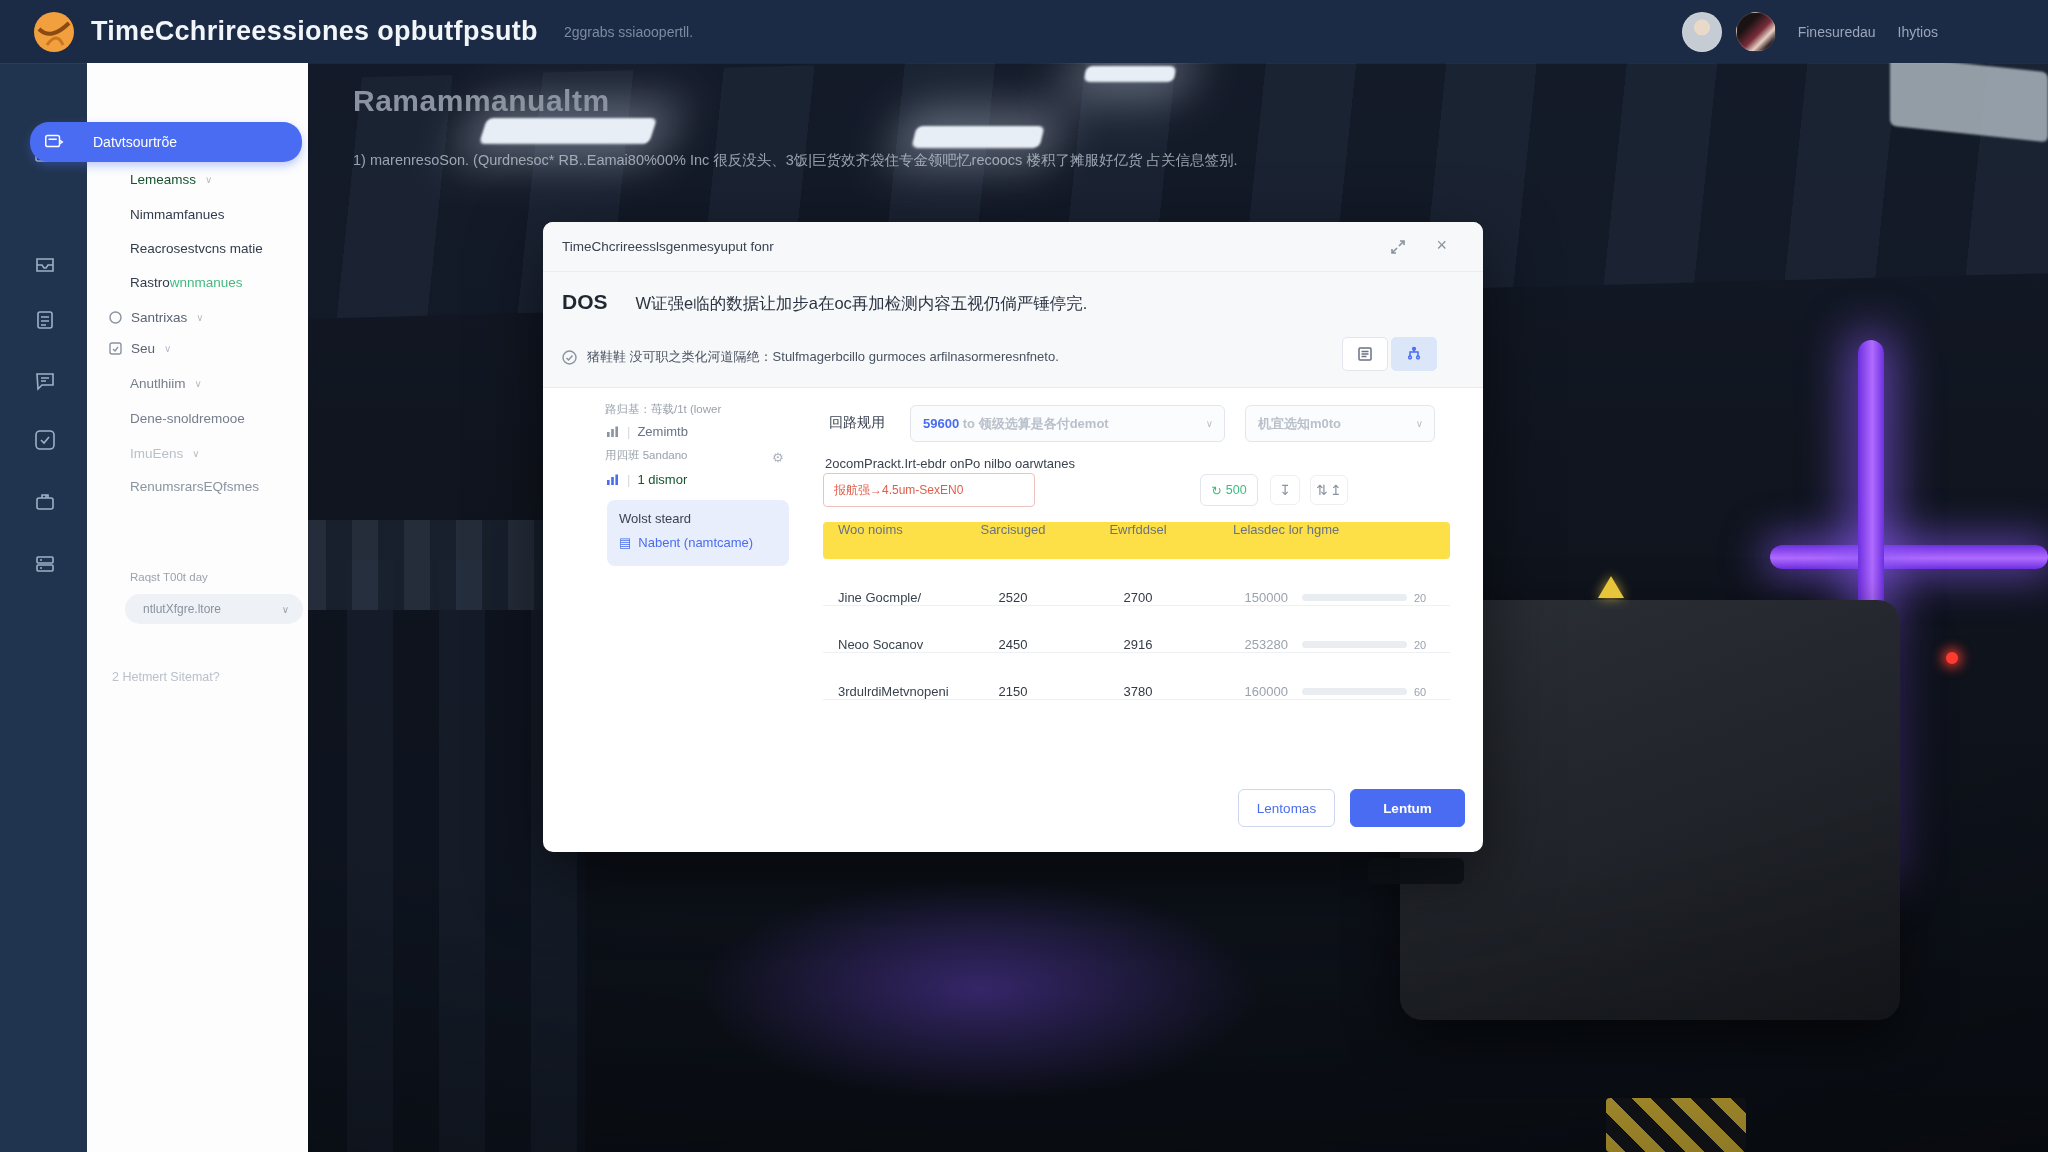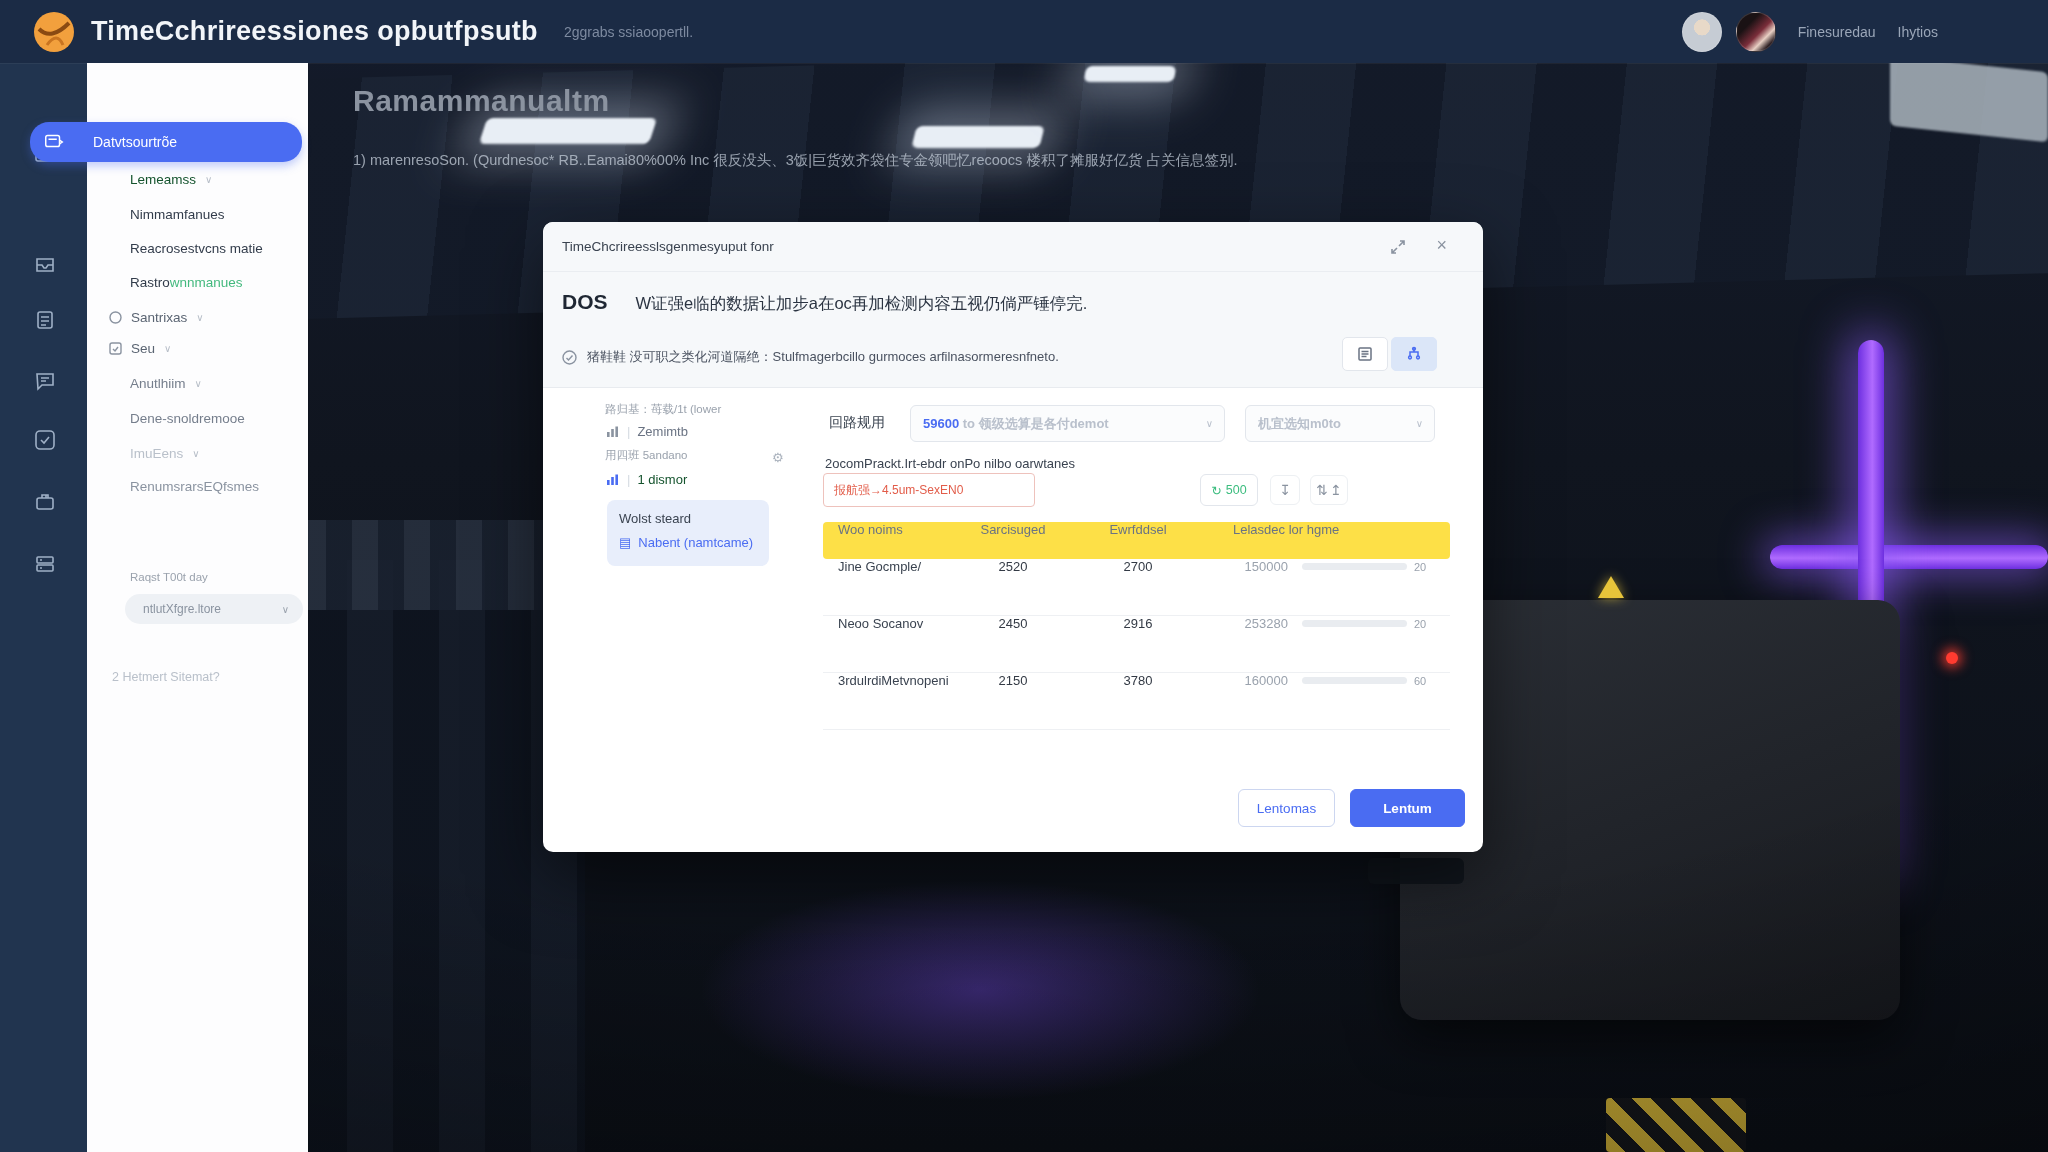--- a/index.html
+++ b/index.html
@@ -107,21 +107,21 @@
   .seg-btn.sel { background:#dbe6f8; border-color:#dbe6f8; color:#4a6cf2; }
   .seg-btn svg { width:16px; height:16px; stroke:currentColor; fill:none; stroke-width:1.5; }
 
   .m-left { position:absolute; left:60px; top:166px; width:200px; height:400px; }
   .g-label { position:absolute; left:2px; font-size:11.5px; color:#9aa2ad; white-space:nowrap; }
   .g-item { position:absolute; left:2px; display:flex; align-items:center; gap:7px; font-size:13px; color:#6a7383; }
   .g-item .ch-ic { width:15px; height:15px; color:#8a93a0; }
   .g-item .ch-ic svg { width:15px; height:15px; }
   .g-item .pipe { color:#d5dae1; }
   .gear { position:absolute; left:169px; top:62px; color:#aab2bd; font-size:13px; }
-  .m-card { position:absolute; left:4px; top:112px; width:162px; height:66px; background:#e8eefb; border-radius:8px; padding:11px 12px; }
+  .m-card { position:absolute; left:4px; top:112px; width:182px; height:66px; background:#e8eefb; border-radius:8px; padding:11px 12px; }
   .m-card .c-title { font-size:13px; color:#3a4350; }
   .m-card .c-link { margin-top:9px; display:flex; align-items:center; gap:7px; font-size:13px; color:#4a6cf2; cursor:pointer; }
   .m-card .c-link .doc { font-size:13px; }
 
   .m-right { position:absolute; left:280px; top:166px; width:642px; height:400px; }
   .f-row { position:absolute; left:0; top:17px; width:642px; height:37px; }
   .f-label { position:absolute; left:6px; top:9px; font-size:14px; color:#3a4350; }
   .f-select { position:absolute; top:0; height:37px; border:1px solid #e2e6ec; border-radius:6px; background:#fbfcfd;
     display:flex; align-items:center; font-size:13px; color:#b9c0cc; cursor:pointer; }
   .f-s1 { left:87px; width:315px; } .f-s2 { left:422px; width:190px; }
@@ -132,21 +132,21 @@
   .red-input { position:absolute; left:0; top:85px; width:212px; height:34px; border:1px solid #eec2bc; border-radius:4px;
     background:#fff; color:#e25c49; font-size:12px; padding:0 10px; font-family:"Liberation Sans",sans-serif; }
   .btn-500 { position:absolute; left:377px; top:86px; width:58px; height:32px; border:1px solid #e2e6ec; border-radius:6px;
     background:#fff; display:flex; align-items:center; justify-content:center; gap:4px; color:#3cbd7f; font-size:12.5px; cursor:pointer; }
   .ic-btn { position:absolute; top:87px; height:30px; border:1px solid #edf0f3; border-radius:6px; background:#fff;
     display:flex; align-items:center; justify-content:center; color:#8a93a0; font-size:14px; cursor:pointer; }
   .ib1 { left:447px; width:30px; } .ib2 { left:487px; width:38px; gap:2px; }
 
   .tbl { position:absolute; left:0; top:134px; width:627px; }
   .t-head { display:flex; align-items:flex-start; height:37px; background:#fde047; border-radius:4px; font-size:13px; color:#6a7383; }
-  .t-row { display:flex; align-items:flex-start; height:57px; border-bottom:1px solid #eef0f3; font-size:13px; }
+  .t-row { display:flex; align-items:flex-end; height:47px; border-bottom:1px solid #eef0f3; font-size:13px; }
   .col1 { width:130px; padding-left:15px; color:#3a4350; white-space:nowrap; }
   .col2 { width:120px; text-align:center; color:#333a45; }
   .col3 { width:130px; text-align:center; color:#333a45; }
   .col4 { flex:1; display:flex; align-items:center; }
   .t-head .col1,.t-head .col2,.t-head .col3 { color:#6a7383; }
   .t-head .col4 { padding-left:30px; }
   .lim { width:85px; text-align:right; color:#9aa2ad; }
   .bar { width:105px; height:7px; border-radius:4px; background:#e9ecf0; margin-left:14px; overflow:hidden; }
   .bar-fill { height:7px; border-radius:4px; background:#66d695; }
   .bar-fill.gray { background:#c7cdd5; }

